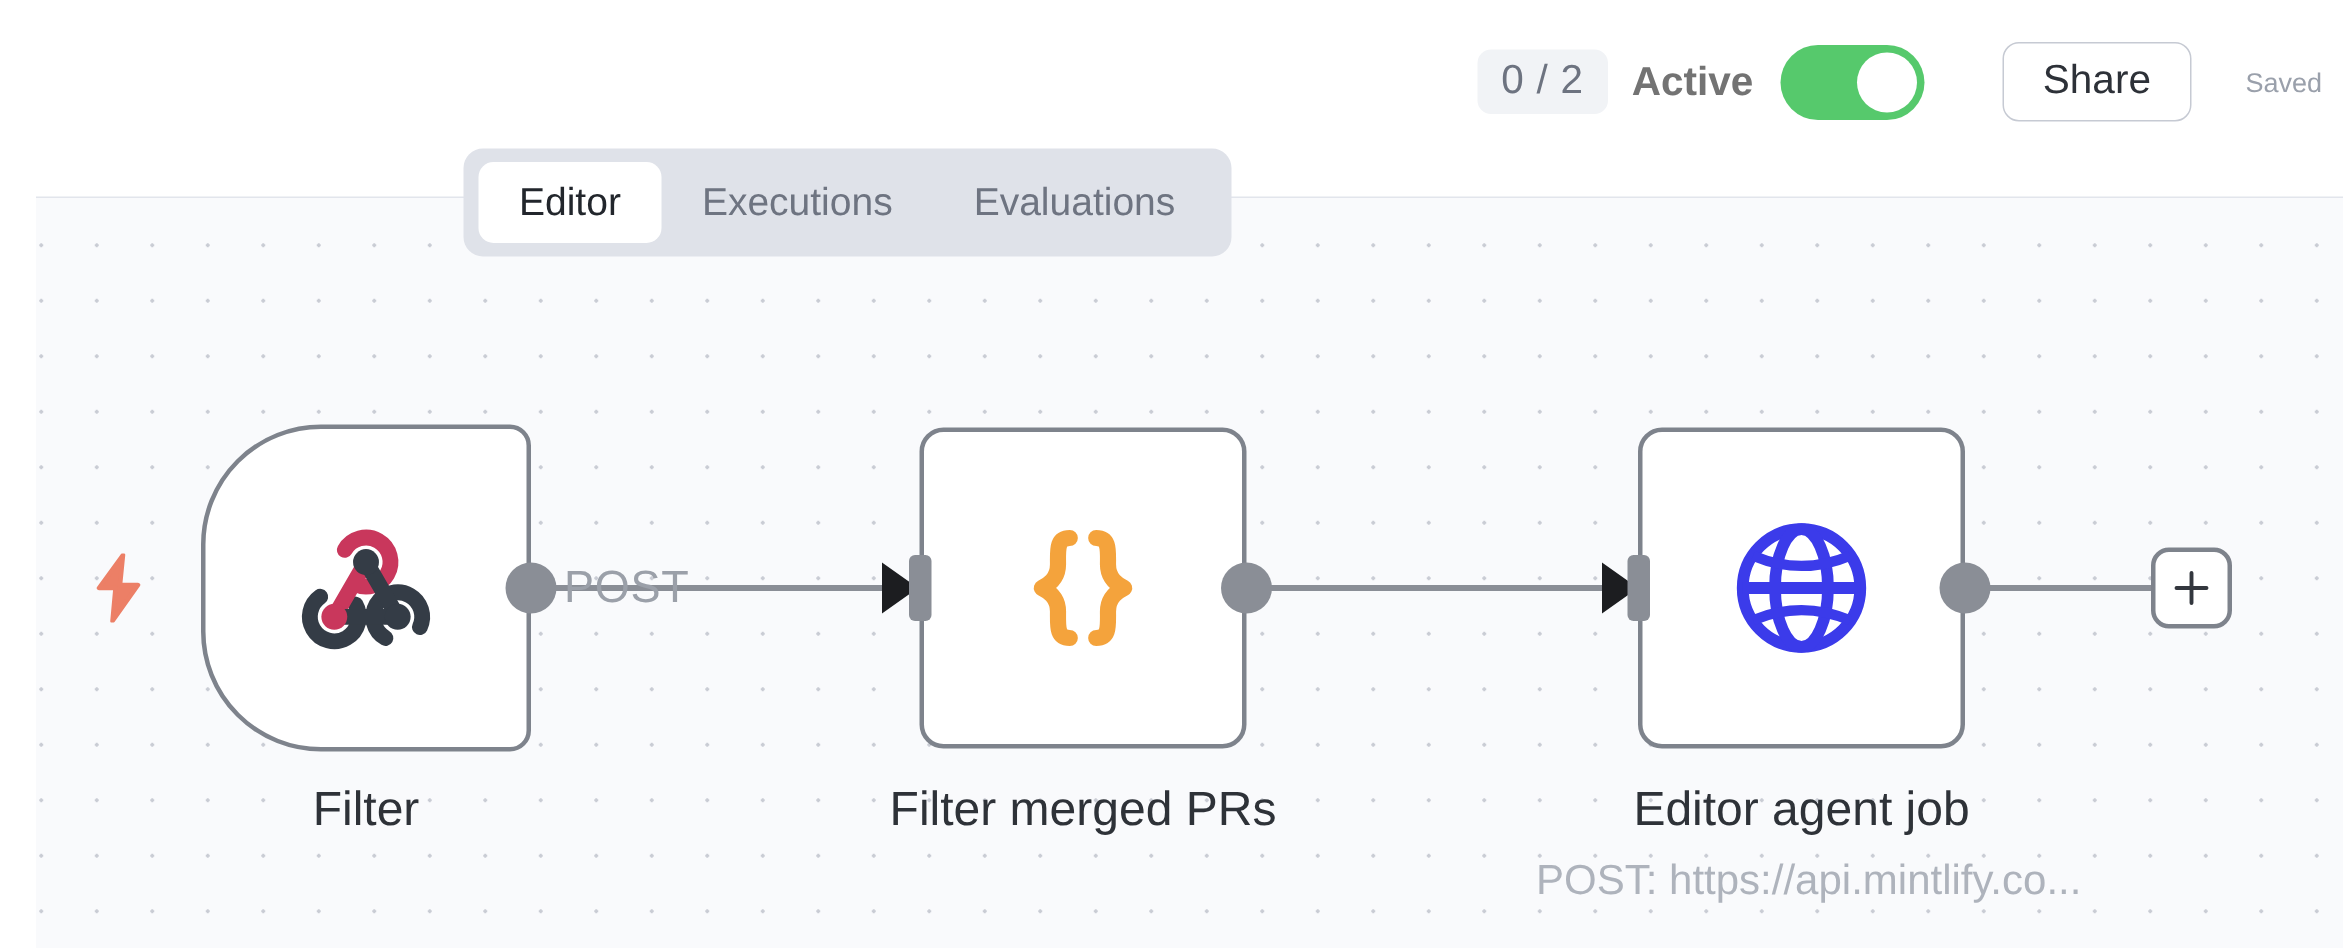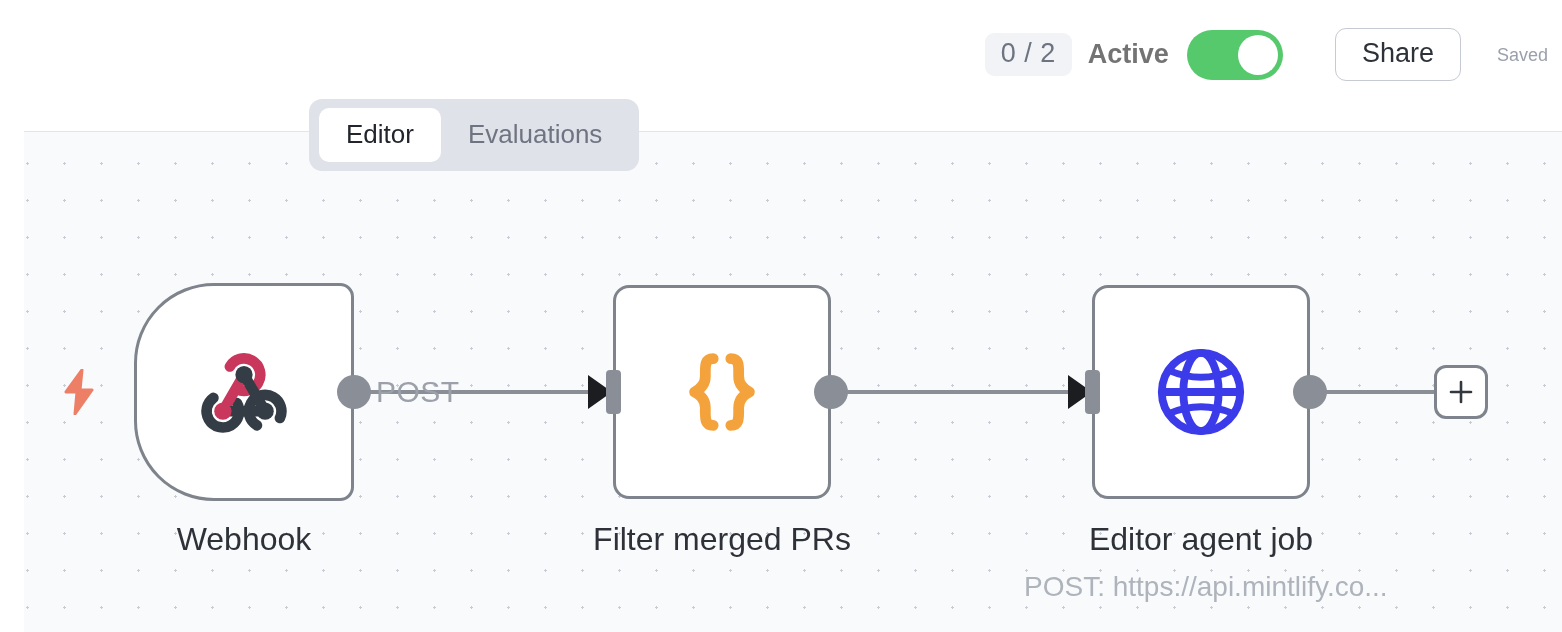--- a/index.html
+++ b/index.html
@@ -247,20 +247,21 @@
       </div>
 
       <button class="share-btn">Share</button>
 
       <div class="saved-label">Saved</div>
     </div>
   </div>
 
   <div class="tabbar">
     <div class="tab active">Editor</div>
+    <div class="tab">Executions</div>
     <div class="tab">Evaluations</div>
   </div>
 
   <div class="canvas">
 
     <div class="bolt" style="left:38px; top:237px;">
       <svg width="34" height="46" viewBox="0 0 34 46">
         <path d="M20 1 L4 23 L15 23 L13 45 L30 21 L18 21 Z" fill="#ec7f66" stroke="#ec7f66" stroke-width="3" stroke-linejoin="round"></path>
       </svg>
     </div>
@@ -280,21 +281,21 @@
           <path d="M50 32 L72 70" stroke="#343c46" stroke-width="11" stroke-linecap="round" fill="none"></path>
 
           <path d="M28 70 L72 70" stroke="#343c46" stroke-width="11" stroke-linecap="round" fill="none"></path>
 
           <circle cx="50" cy="32" r="9" fill="#343c46"></circle>
           <circle cx="28" cy="70" r="9" fill="#c9375c"></circle>
           <circle cx="72" cy="70" r="9" fill="#343c46"></circle>
         </svg>
       </span>
     </div>
-    <div class="node-label" style="left:110px; top:390px; width:220px;">Webhook</div>
+    <div class="node-label" style="left:110px; top:390px; width:220px;">Filter</div>
     <div class="port-out" style="left:313px; top:243px;"></div>
 
     <div class="conn-line" style="left:344px; top:258px; width:230px;"></div>
     <div class="conn-label" style="left:352px; top:245px;">POST</div>
     <div class="arrow-head" style="left:564px; top:243px;"></div>
 
     <div class="node standard" style="left:589px; top:153px; width:218px; height:214px;">
       <span class="icon-wrap">
         <svg width="98" height="98" viewBox="0 0 100 100">
           <path d="M41 16 C32 16 33 24 33 34 C33 44 26 48 22 50 C26 52 33 56 33 66 C33 76 32 84 41 84" fill="none" stroke="#f4a33c" stroke-width="11" stroke-linecap="round" stroke-linejoin="round"></path>

